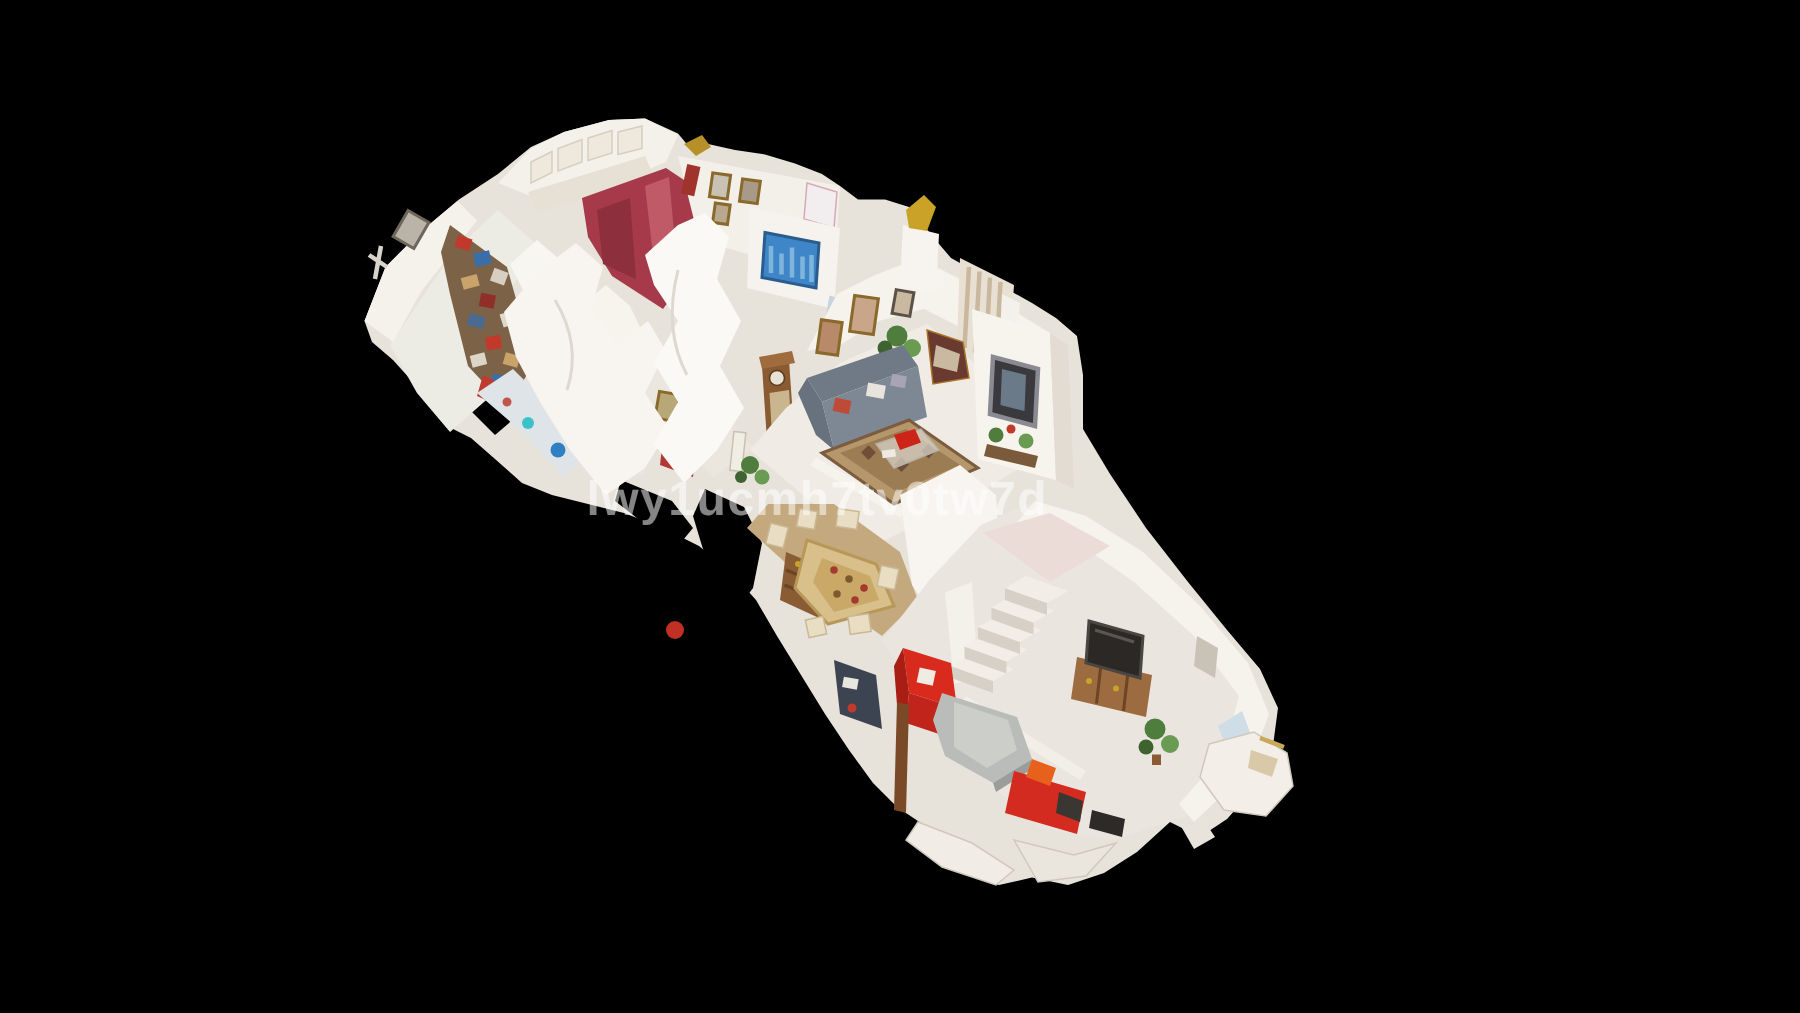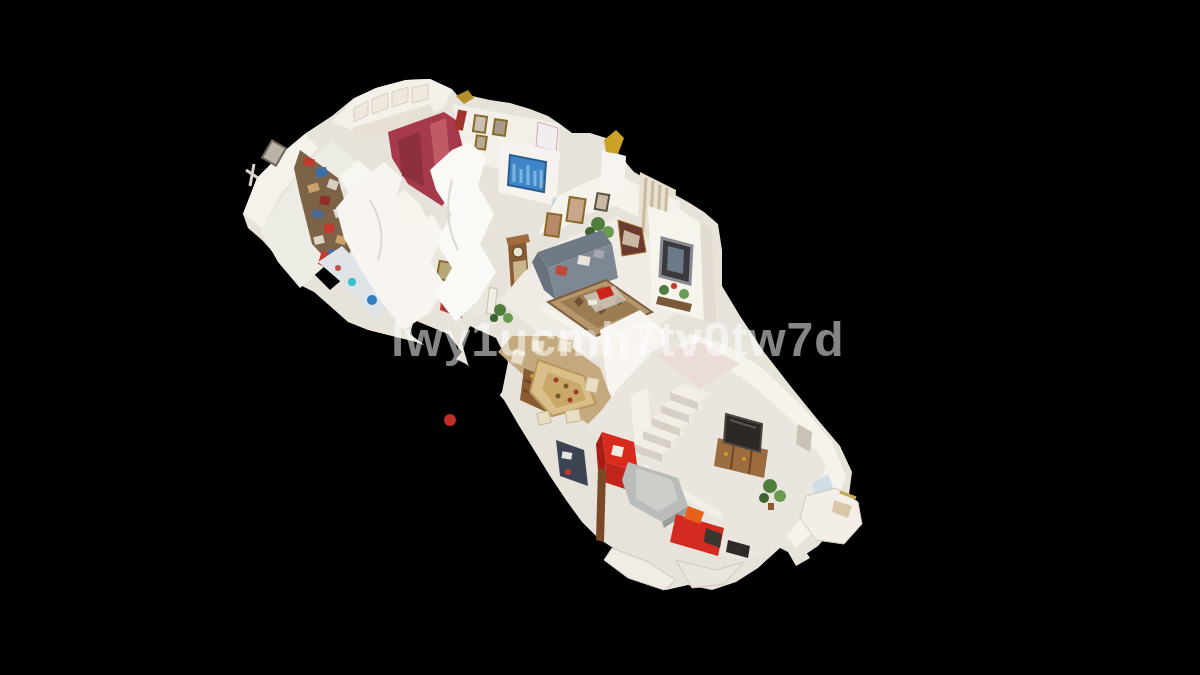--- a/index.html
+++ b/index.html
@@ -5,21 +5,21 @@
   html, body { margin: 0; padding: 0; background: #000; }
   .stage {
     position: relative; width: 1200px; height: 675px;
     background: #000; overflow: hidden;
     font-family: "Liberation Sans", sans-serif;
   }
   .viewport { position: absolute; inset: 0; cursor: grab; }
   .viewport svg { display: block; }
   .watermark {
     position: absolute; left: 391px; top: 316px;
-    font-size: 48px; font-weight: 700; letter-spacing: 1px;
+    font-size: 32px; font-weight: 700; letter-spacing: 1px;
     line-height: 1; color: rgba(255,255,255,0.52);
     white-space: nowrap; pointer-events: none; user-select: none;
   }
 </style>
 </head>
 <body>
 
 <div class="stage">
   <div class="viewport">
   <svg width="1200" height="675" viewBox="0 0 1200 675" xmlns="http://www.w3.org/2000/svg">

